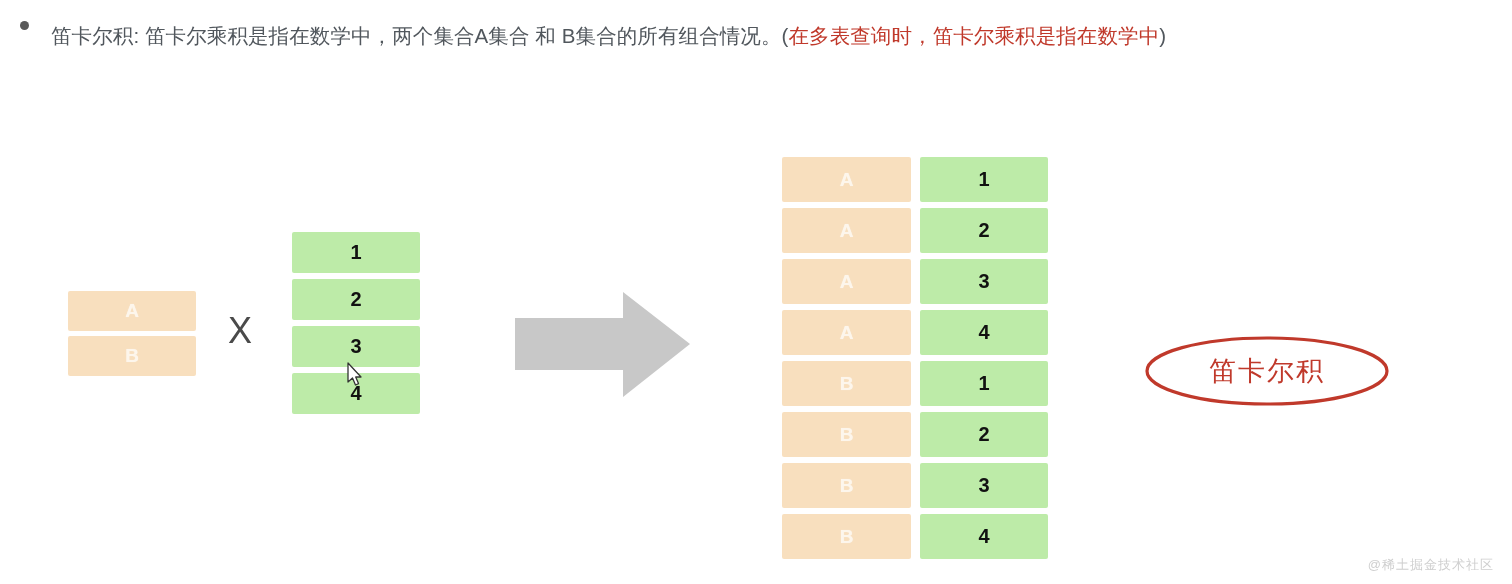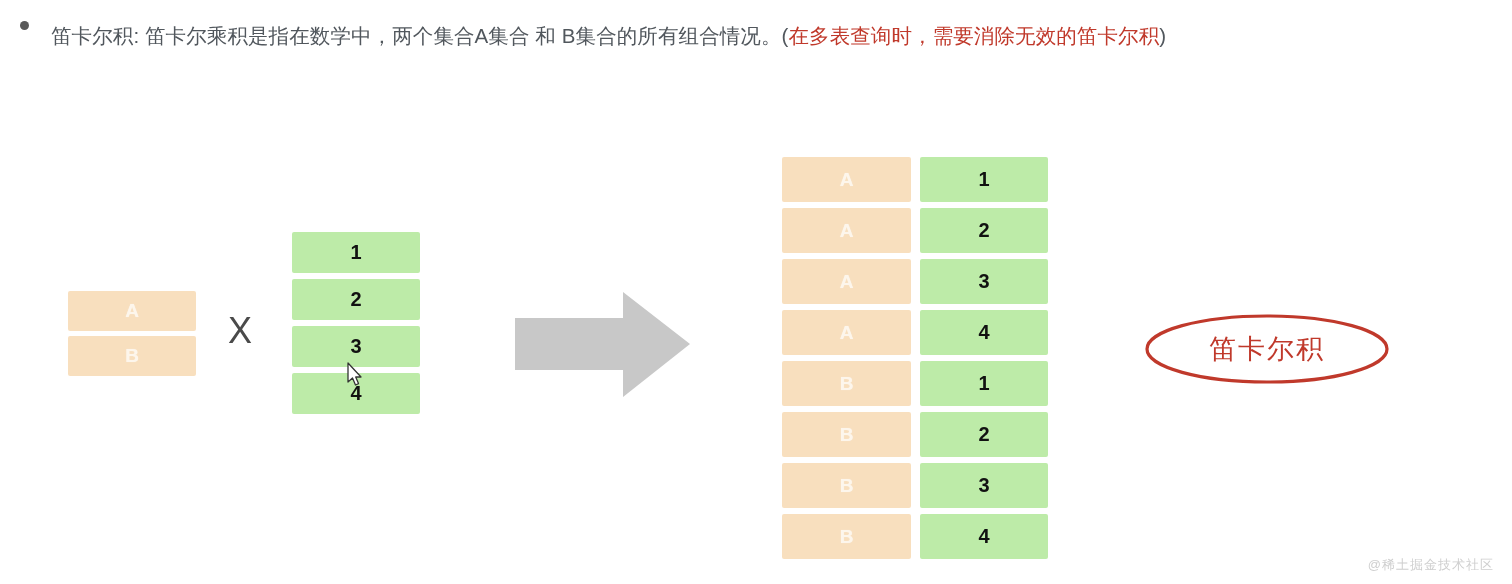--- a/index.html
+++ b/index.html
@@ -112,21 +112,21 @@
 
   
   .result { position: absolute; left: 782px; top: 157px; }
   .result .cell-peach-col { left: 0; width: 129px; height: 45px; }
   .result .cell-green-col { left: 138px; width: 128px; height: 45px; }
 
   
   .ellipse-note {
     position: absolute;
     left: 1144px;
-    top: 313px;
+    top: 335px;
     width: 246px;
     height: 72px;
     text-align: right;
   }
   .ellipse-note svg { position: absolute; left: 0; top: 0; }
   .ellipse-label {
     position: absolute;
     left: 0;
     top: 0;
     width: 246px;
@@ -159,21 +159,21 @@
     color: #cfcfcf;
     letter-spacing: 1px;
     font-family: "Liberation Sans", "DejaVu Sans", sans-serif;
   }
 </style>
 </head>
 <body>
 
 <div class="desc-block">
   <span class="bullet-dot"></span>
-  <p class="desc-text"><span>笛卡尔积: 笛卡尔乘积是指在数学中，两个集合A集合 和 B集合的所有组合情况。</span><span class="gray-paren">(</span><span class="red">在多表查询时，需要消除无效的笛卡尔积</span><span class="gray-paren">)</span></p>
+  <p class="desc-text"><span>笛卡尔积: 笛卡尔乘积是指在数学中，两个集合A集合 和 B集合的所有组合情况。</span><span class="gray-paren">(</span><span class="red">在多表查询时，笛卡尔乘积是指在数学中</span><span class="gray-paren">)</span></p>
 </div>
 
 <div class="diagram">
 
   <div class="setab">
     <div class="cell cell-peach" style="top:0px;">A</div>
     <div class="cell cell-peach" style="top:45px;">B</div>
   </div>
 
   <div class="times">X</div>

